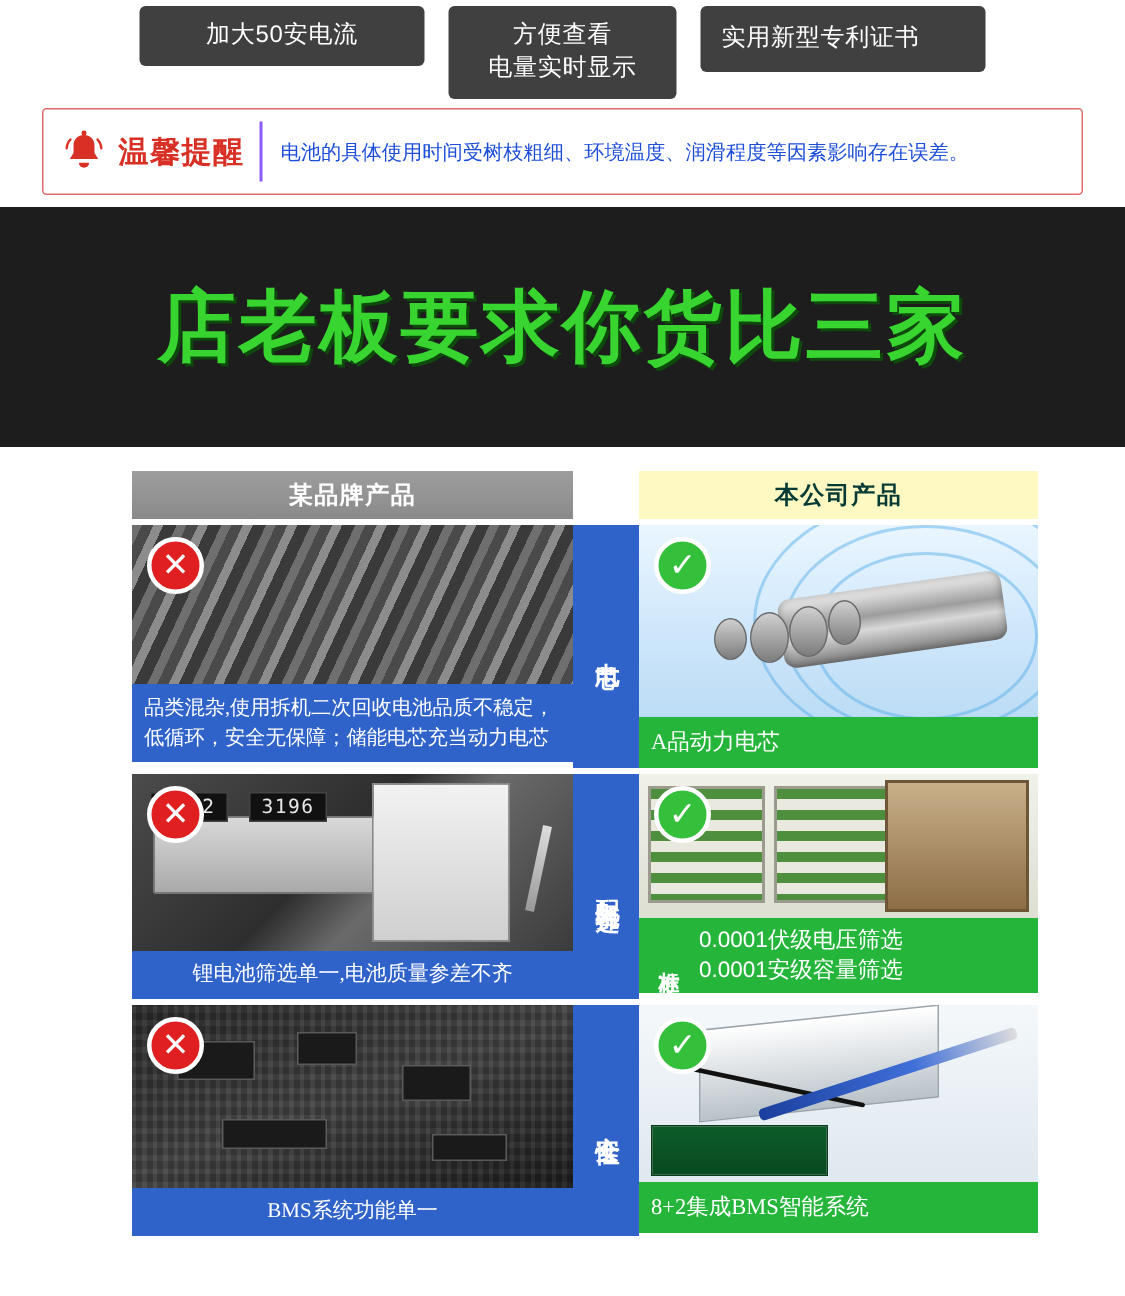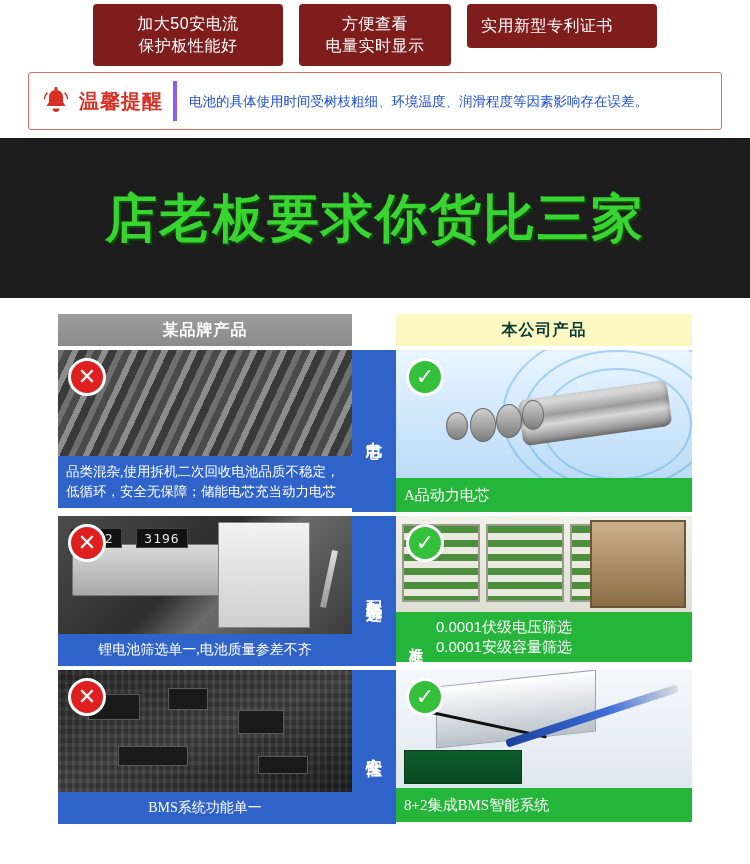--- a/index.html
+++ b/index.html
@@ -15,21 +15,21 @@
   
   .badges {
     display: flex;
     justify-content: center;
     gap: 16px;
     padding: 4px 0 0 0;
     height: 72px;
     align-items: flex-start;
   }
   .badge {
-    background: #7f1d1d;
+    background: #404040;
     color: #ffffff;
     border-radius: 4px;
     padding: 9px 14px;
     text-align: center;
     font-size: 16px;
     line-height: 22px;
     letter-spacing: .5px;
     min-width: 152px;
   }
   .badge.wide { min-width: 190px; }
@@ -43,21 +43,21 @@
     display: flex;
     align-items: center;
     height: 58px;
     padding: 0 10px;
   }
   .notice-left {
     display: flex;
     align-items: center;
     flex: 0 0 auto;
     padding-right: 10px;
-    border-right: 4px solid #8b5cf6;
+    border-right: 2px solid #8b5cf6;
     height: 40px;
   }
   .bell {
     width: 34px; height: 34px; position: relative; margin-right: 6px;
   }
   .bell svg { display:block; }
   .notice-title {
     color: #d93025;
     font-size: 20px;
     font-weight: bold;
@@ -94,20 +94,21 @@
     color: #ffffff;
     font-size: 24px;
     letter-spacing: 2px;
     margin-top: 14px;
   }
 
   
   .compare {
     padding: 16px 58px 0 58px;
     position: relative;
+    margin-left: 30px;
   }
   .cmp-header { display: flex; height: 32px; }
   .cmp-head-left {
     flex: 0 0 294px;
     background: linear-gradient(180deg,#9d9d9d,#8a8a8a);
     color: #ffffff;
     font-size: 16px;
     font-weight: bold;
     display: flex; align-items: center; justify-content: center;
     letter-spacing: 1px;
@@ -297,21 +298,20 @@
   }
 </style>
 </head>
 <body>
 
 <div class="page">
 
   <div class="badges">
     <div class="badge wide">
       <span class="line">加大50安电流</span>
-      <span class="line">保护板性能好</span>
     </div>
     <div class="badge">
       <span class="line">方便查看</span>
       <span class="line">电量实时显示</span>
     </div>
     <div class="badge wide" style="display:flex;align-items:center;height:44px;">
       <span class="line">实用新型专利证书</span>
     </div>
   </div>
 

